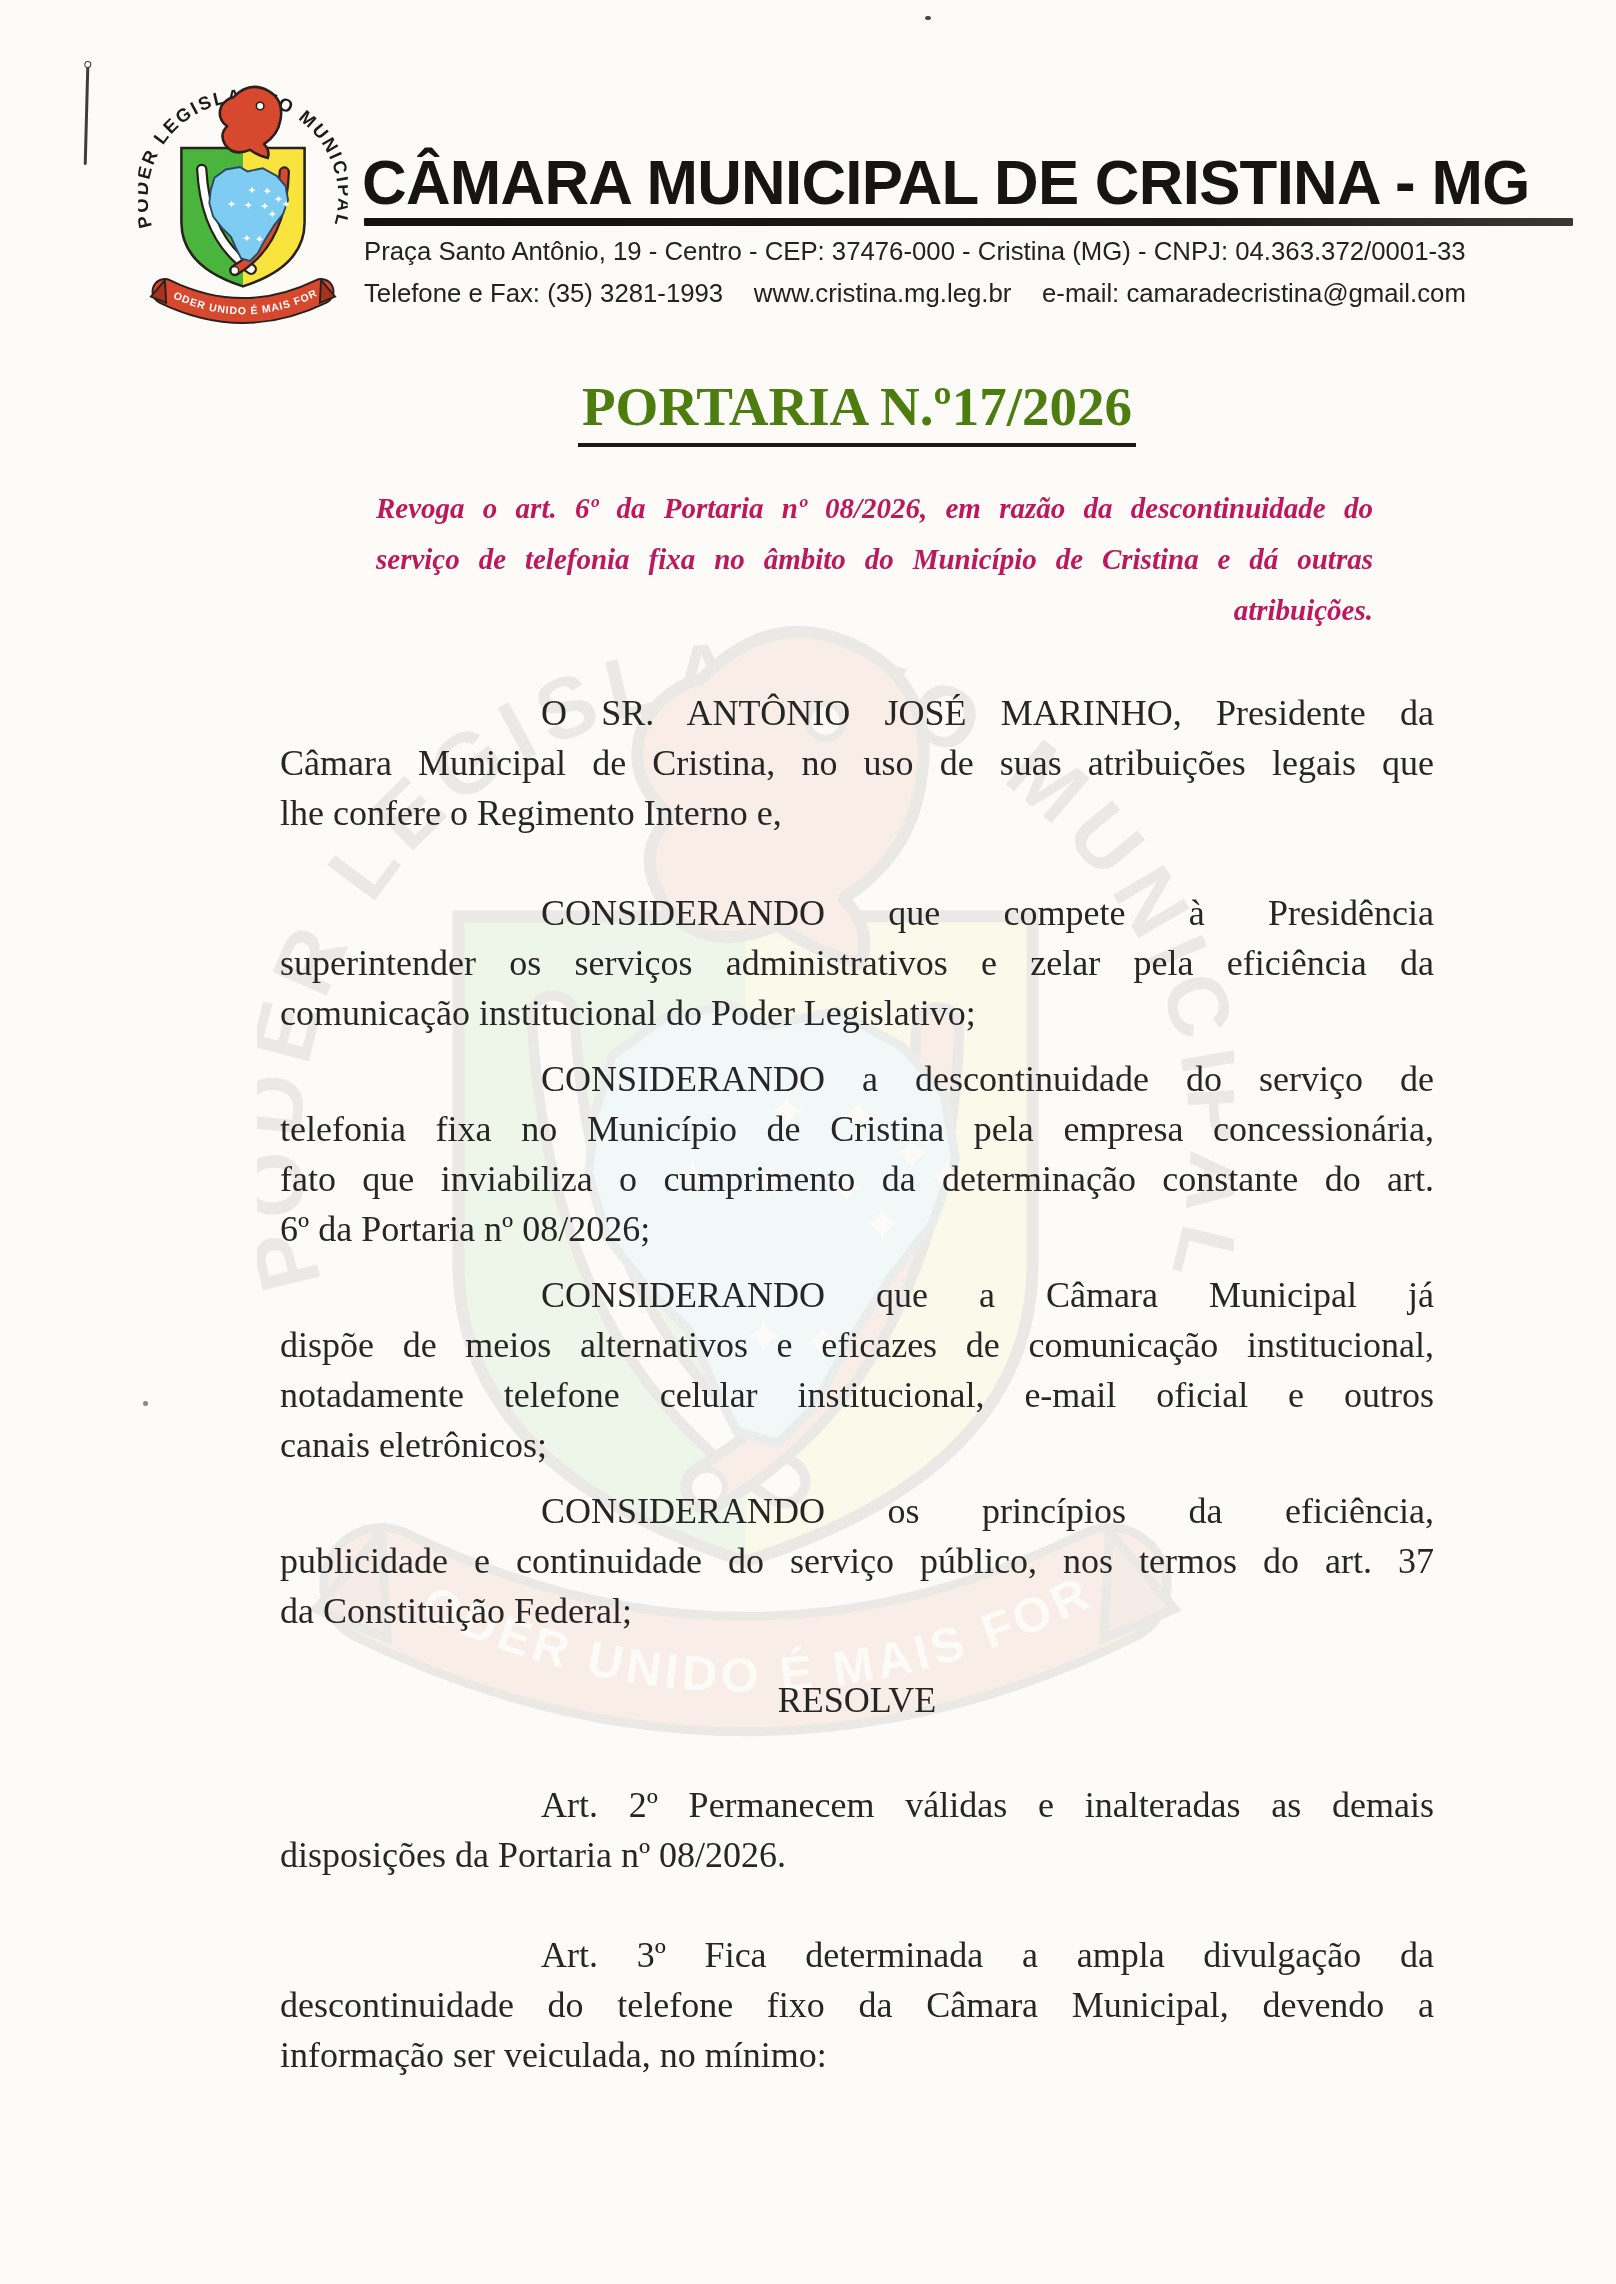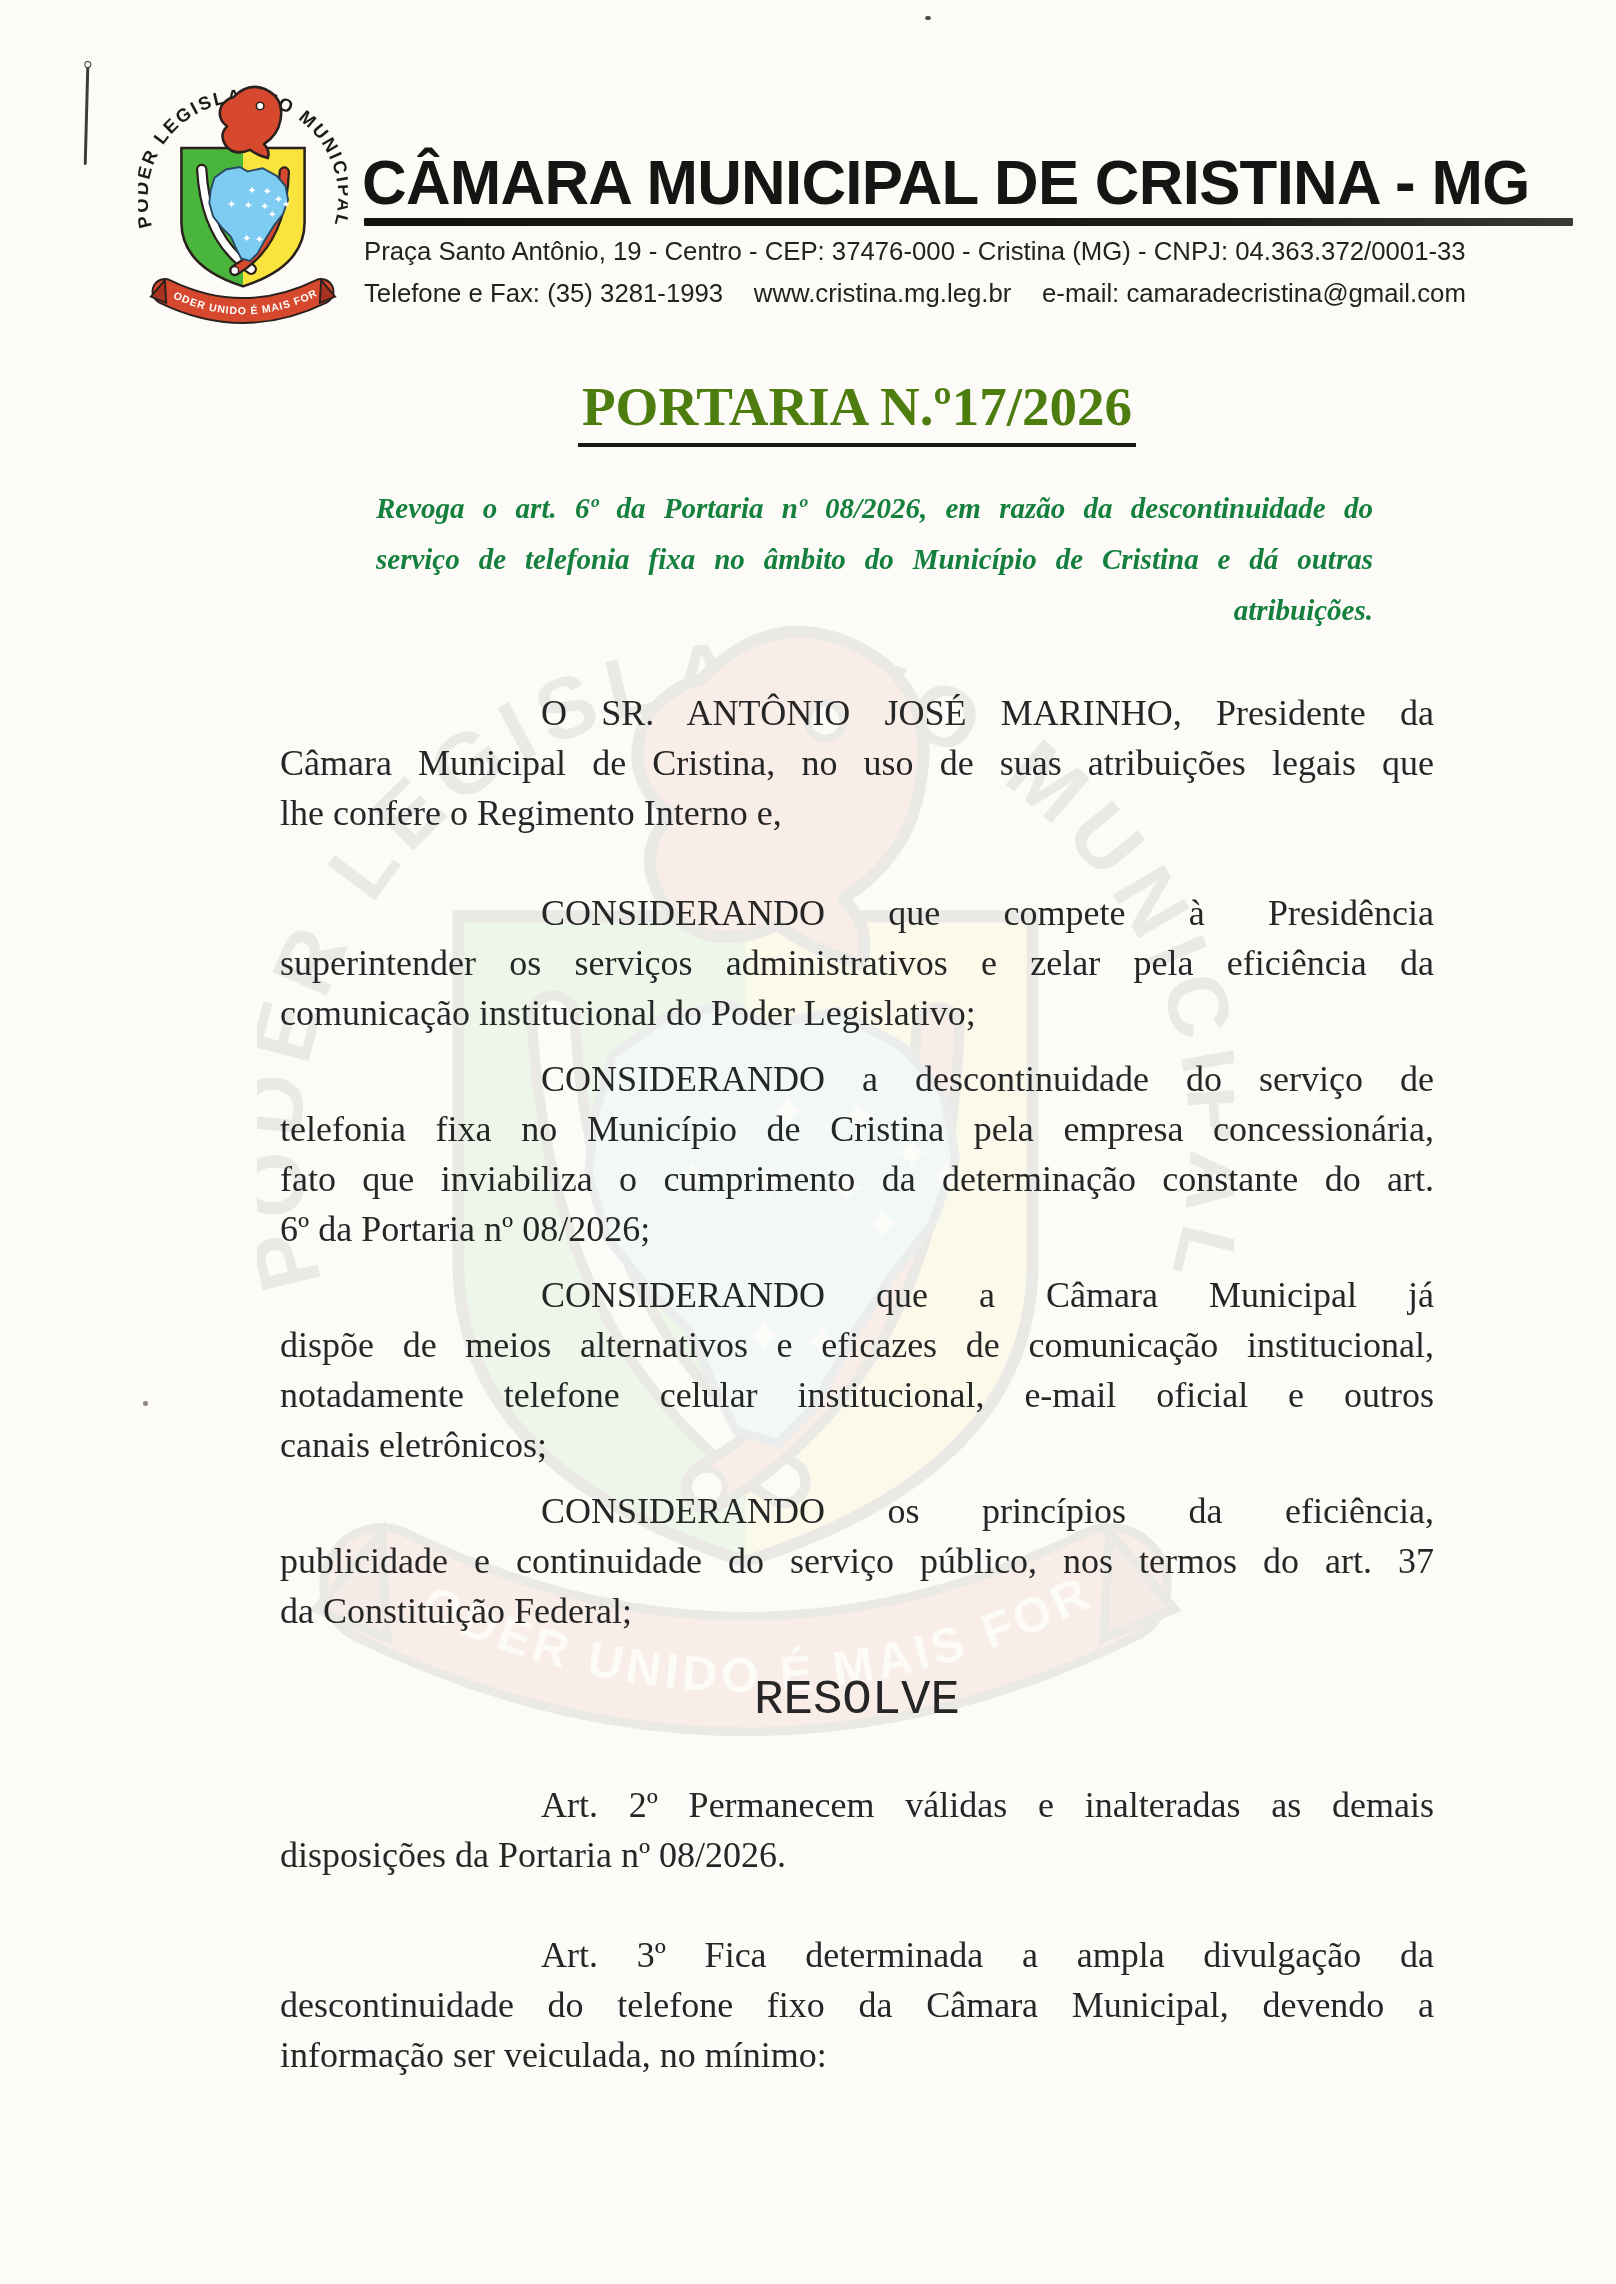--- a/index.html
+++ b/index.html
@@ -38,23 +38,23 @@
   
   #doc{position:absolute;left:264px;top:375px;width:1186px;}
   #doc-title{margin:0 0 36px;text-align:center;font-size:55px;font-weight:bold;color:#4d7c0f;}
   #doc-title span{display:inline-block;border-bottom:4.6px solid #1b1917;padding:0 3.9px 5.2px;}
 
   .para{margin:16px;}
   .para.body{font-size:36px;line-height:50px;}
   .para.gap{margin-bottom:50px;}
   .para.epigraph{
     margin:0 0 52px 112px;width:997px;
-    font-style:italic;font-weight:bold;font-size:29px;line-height:51px;color:#15803d;
-  }
-  .para.center{font-size:49px;line-height:50px;margin:39px 0 55px;font-family:Liberation Mono, monospace;}
+    font-style:italic;font-weight:bold;font-size:29px;line-height:51px;color:#be185d;
+  }
+  .para.center{font-size:36px;line-height:50px;margin:39px 0 55px;}
   .para.center .line{text-align:center;text-align-last:center;}
 
   .line{text-align:justify;text-align-last:justify;}
   .line.last-left{text-align-last:left;}
   .line.last-right{text-align-last:right;}
   .line.last-center{text-align-last:center;}
   .line.indent{text-indent:261px;}
 
   
   .artifact{position:absolute;}

